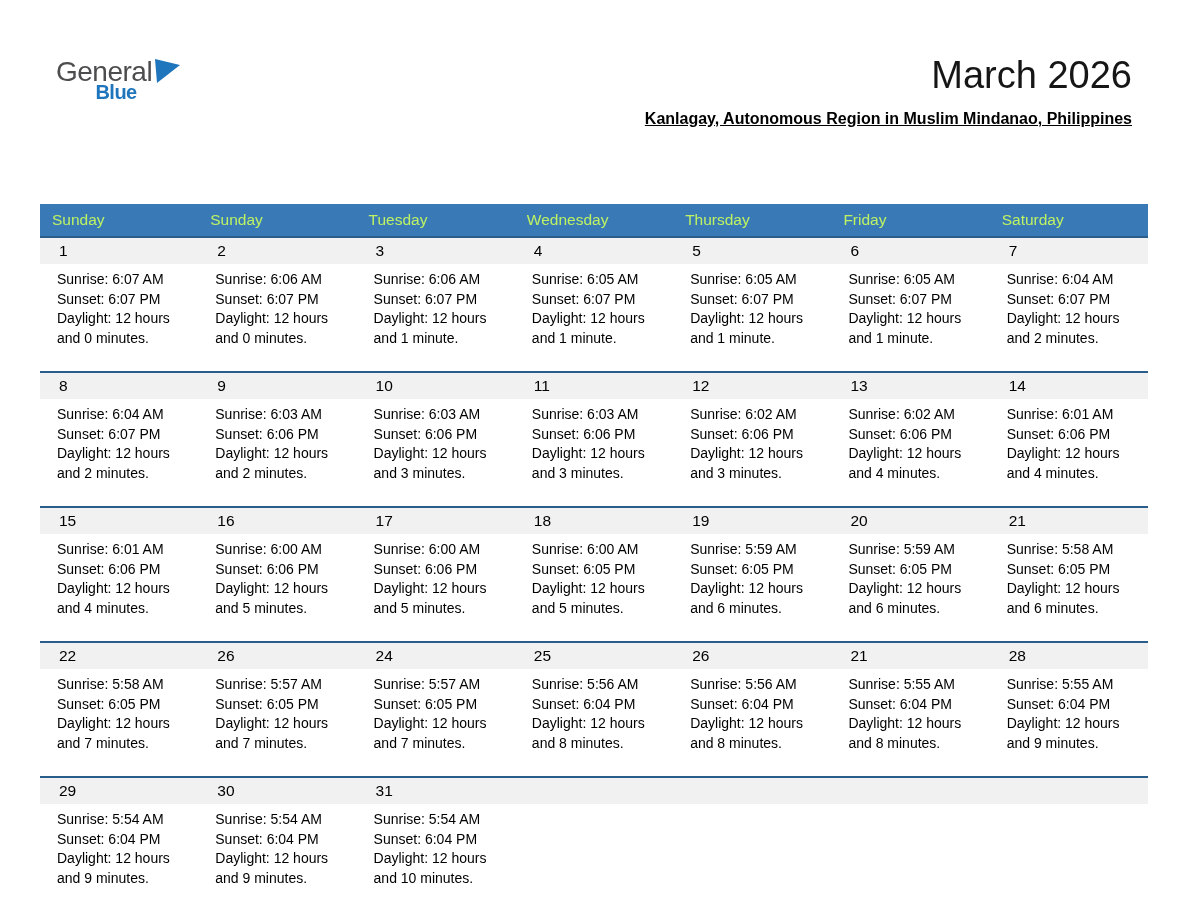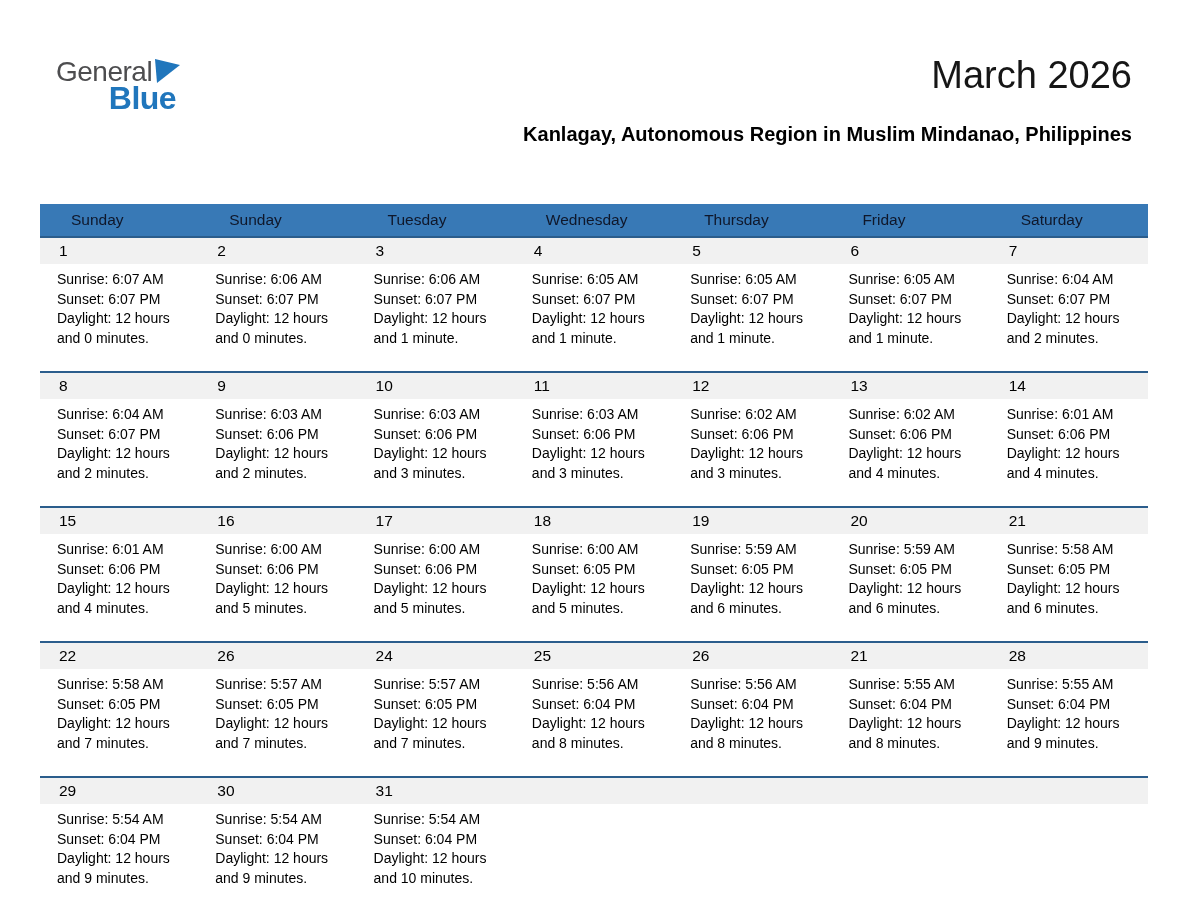--- a/index.html
+++ b/index.html
@@ -40,59 +40,60 @@
     font-size:28px;
     letter-spacing:-0.5px;
     color:var(--logo-gray,#4D4D4F);
   }
   .logo-flag{
     display:inline-block;
     margin-left:3px;
     margin-top:1px;
   }
   .logo-line2{
-    font-size:32px;
+    font-size:20px;
     font-weight:bold;
     color:var(--logo-blue,#2076BC);
-    text-align:right;
+    text-align:center;
     margin-top:-7px;
     padding-right:4px;
     letter-spacing:-0.5px;
   }
   .titles{
     position:absolute;
     right:16px;
     top:56px;
     text-align:right;
     width:100%;
   }
   .month-title{
     font-size:38px;
     color:#161616;
     line-height:1.05;
   }
   .location{
-    font-size:20px;
+    font-size:16px;
     font-weight:bold;
     color:#000;
-    margin-top:27px;
+    margin-top:14px;
+    text-decoration:underline;
   }
   
   table.calendar{
     width:1108px;
     border-collapse:collapse;
     table-layout:fixed;
   }
   table.calendar th{
     background:var(--header-bg,#3879B6);
-    color:#0f172a;
+    color:#bef264;
     font-weight:normal;
     font-size:15.5px;
     text-align:left;
-    padding:7px 4px 7px 31px;
+    padding:7px 4px 7px 12px;
   }
   table.calendar td{
     vertical-align:top;
     padding:0;
     border-top:2px solid var(--week-border,#2B5D8C);
   }
   .dnum{
     background:var(--day-band-bg,#F1F1F1);
     font-size:15.5px;
     color:#000;

